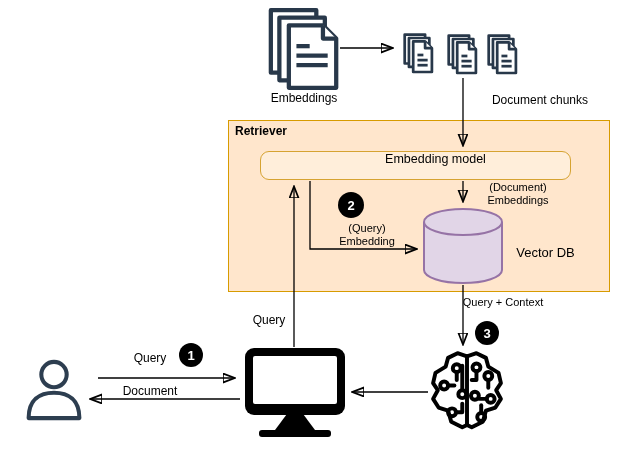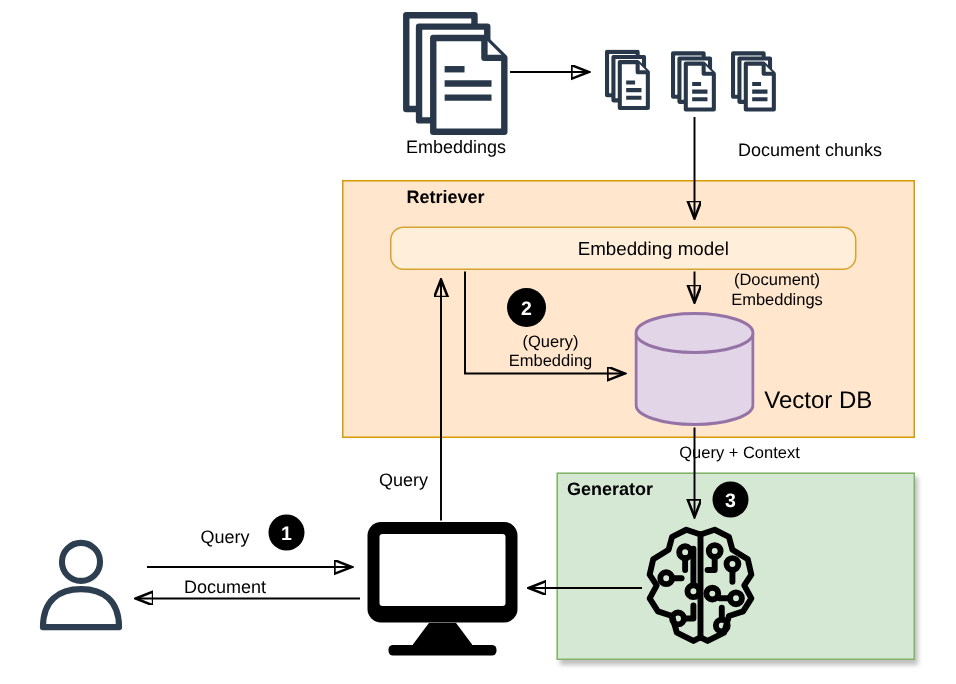--- a/index.html
+++ b/index.html
@@ -16,31 +16,30 @@
     font-family:"Liberation Sans",sans-serif;color:#000;overflow:hidden;
   }
   .abs{position:absolute;}
   .box-title{font-weight:bold;font-size:12px;padding:3px 6px;}
   .node-label{font-size:12px;text-align:center;line-height:1.15;}
   .edge-label{font-size:11px;text-align:center;line-height:1.2;}
   .retriever{
     left:228px;top:120px;width:382px;height:172px;
     background:var(--retriever-fill);border:1.5px solid var(--retriever-border);
     box-sizing:border-box;
-    padding-left:36px;
   }
   .generator{
     left:371px;top:315px;width:239px;height:125px;
     background:var(--generator-fill);border:1.5px solid var(--generator-border);
     box-sizing:border-box;box-shadow:2px 3px 3px rgba(0,0,0,0.25);
   }
   .embedding{
     left:260px;top:151px;width:311px;height:29px;border-radius:9px;
     background:var(--embedding-fill);border:1.3px solid var(--embedding-border);
-    box-sizing:border-box;display:flex;align-items:center;justify-content:center;
+    box-sizing:border-box;display:flex;justify-content:center;
     font-size:12.5px;
     padding-left:40px;
   }
   .badge{
     width:24px;height:24px;border-radius:50%;
     background:var(--badge-bg);color:var(--badge-fg);
     display:flex;align-items:center;justify-content:center;
     font-weight:bold;font-size:13px;
   }
   .icon-navy{color:var(--icon-dark);}
@@ -57,33 +56,30 @@
 </style>
 </head>
 <body>
 
 <div id="canvas">
 
   <div class="abs retriever">
     <div class="box-title">Retriever</div>
   </div>
 
-  <div class="abs generator">
-    <div class="box-title">Generator</div>
-  </div>
 
   <div class="abs embedding">
     <span>Embedding model</span>
   </div>
 
   <svg class="abs" style="left:423px;top:208px;" width="80" height="77" viewBox="0 0 80 77">
     <path d="M1 14 L1 62 A39 13 0 0 0 79 62 L79 14" fill="var(--vectordb-fill)" stroke="var(--vectordb-border)" stroke-width="2"></path>
     <ellipse cx="40" cy="14" rx="39" ry="13" fill="var(--vectordb-fill)" stroke="var(--vectordb-border)" stroke-width="2"></ellipse>
   </svg>
-  <div class="abs node-label" style="left:508px;top:246px;width:75px;font-size:16px;margin-top:13px;">Vector DB</div>
+  <div class="abs node-label" style="left:508px;top:246px;width:75px;font-size:13px;">Vector DB</div>
 
   <svg class="abs edges" width="637" height="456" viewBox="0 0 637 456">
     <defs>
       <marker id="arrow" markerWidth="10" markerHeight="8" refX="8.5" refY="3.5" orient="auto">
         <path d="M0,0 L9,3.5 L0,7 Z" fill="#000" stroke="none"></path>
       </marker>
     </defs>
     <path d="M340 48 H392" marker-end="url(#arrow)"></path>
     <path d="M463 78 V145" marker-end="url(#arrow)"></path>
     <path d="M463 181 V201" marker-end="url(#arrow)"></path>
@@ -152,21 +148,21 @@
   <div class="abs node-label" style="left:458px;top:94px;width:130px;text-align:right;">Document chunks</div>
 
   <div class="abs edge-label" style="left:478px;top:181px;width:80px;">
     <div>(Document)</div>
     <div>Embeddings</div>
   </div>
   <div class="abs edge-label" style="left:328px;top:222px;width:78px;">
     <div>(Query)</div>
     <div>Embedding</div>
   </div>
-  <div class="abs edge-label" style="left:448px;top:296px;width:90px;text-align:center;">Query + Context</div>
+  <div class="abs edge-label" style="left:458px;top:296px;width:90px;text-align:center;">Query + Context</div>
   <div class="abs node-label" style="left:238px;top:314px;width:62px;">Query</div>
   <div class="abs node-label" style="left:118px;top:352px;width:64px;">Query</div>
   <div class="abs node-label" style="left:112px;top:385px;width:76px;">Document</div>
 
   <div class="abs badge" style="left:179px;top:343px;">1</div>
   <div class="abs badge" style="left:338px;top:192px;width:26px;height:26px;">2</div>
   <div class="abs badge" style="left:475px;top:321px;">3</div>
 
   <svg class="abs icon-navy" style="left:25px;top:357px;" width="58" height="66" viewBox="0 0 64 70">
     <path d="M4 66 C4 46 16 38 32 38 C48 38 60 46 60 66 Z" fill="none" stroke="#2d3e50" stroke-width="4.5" stroke-linejoin="round"></path>

